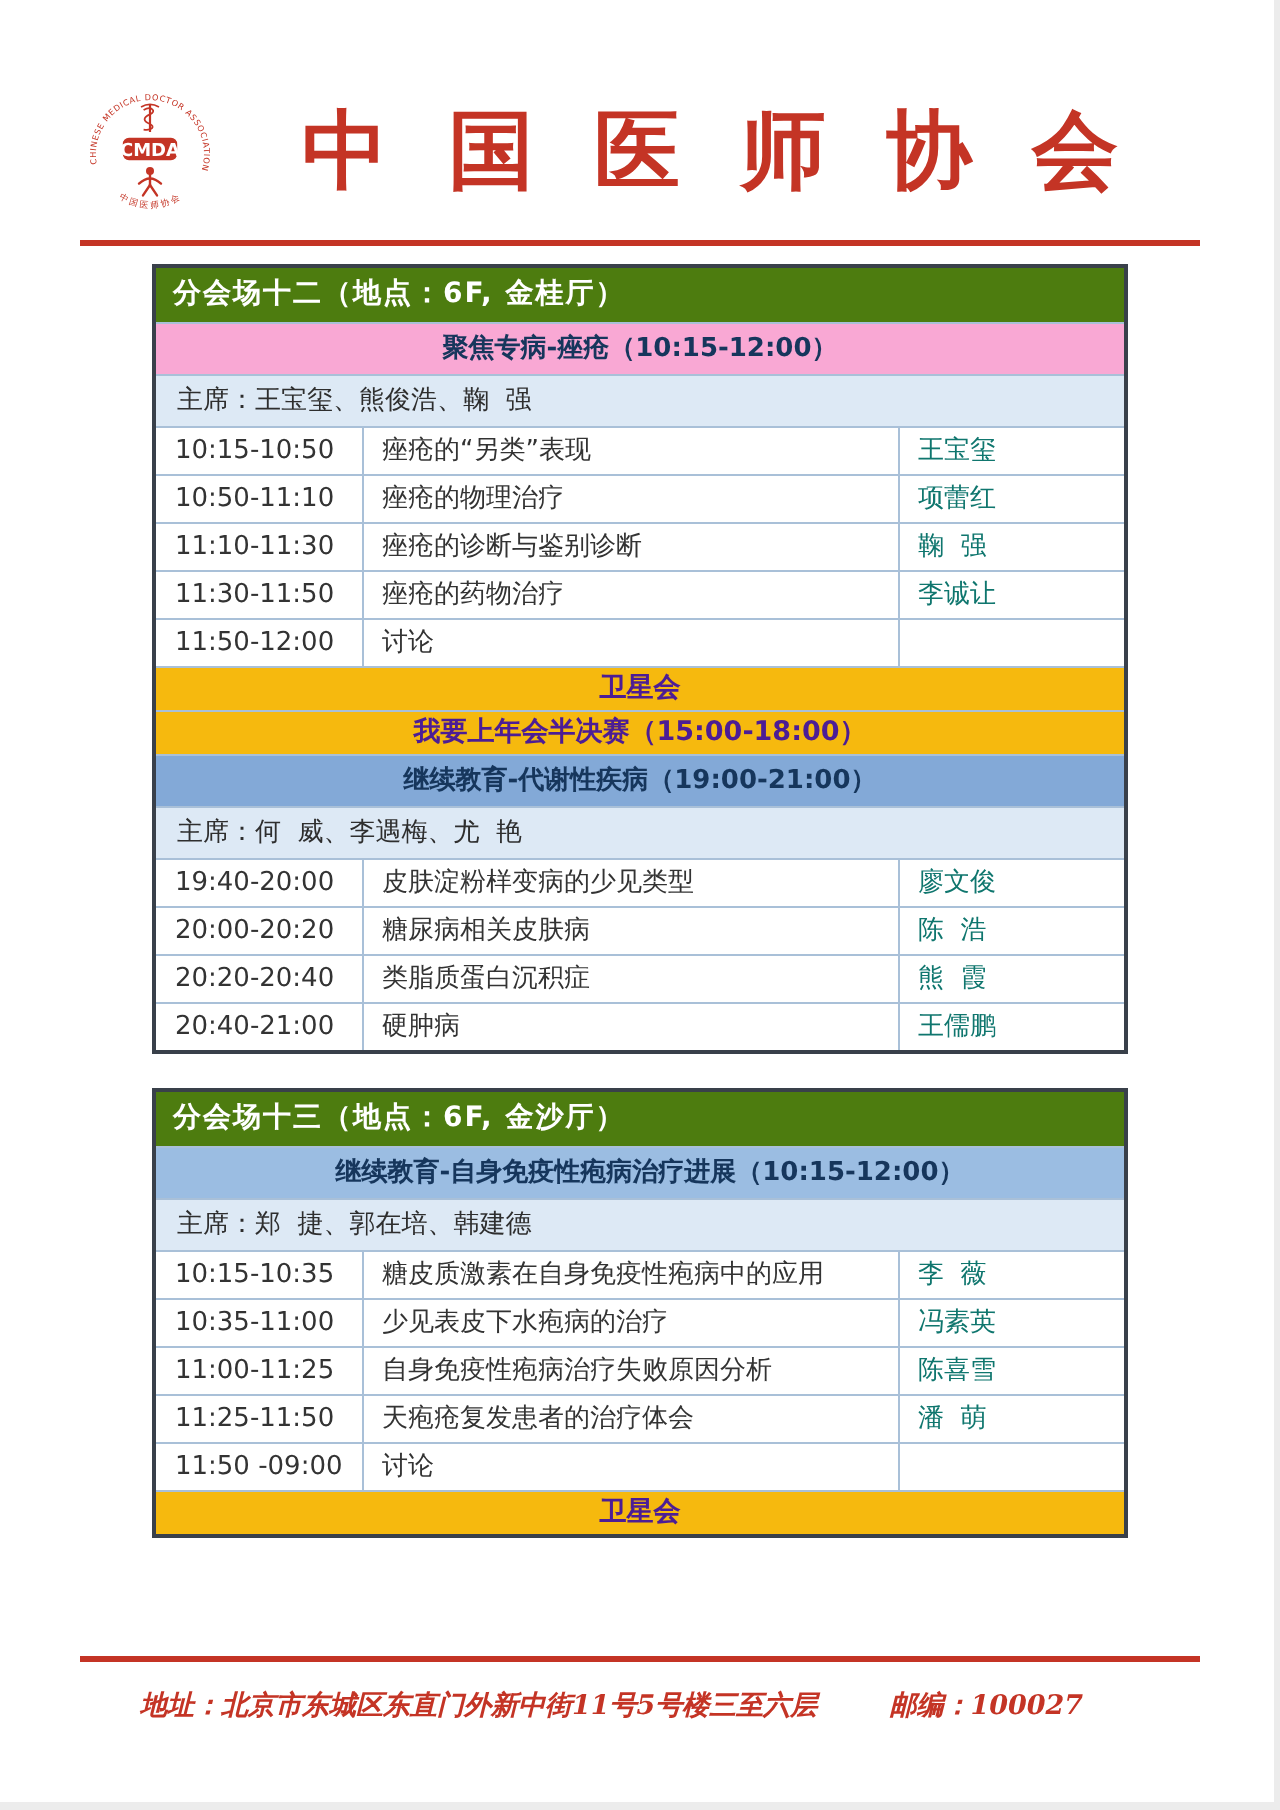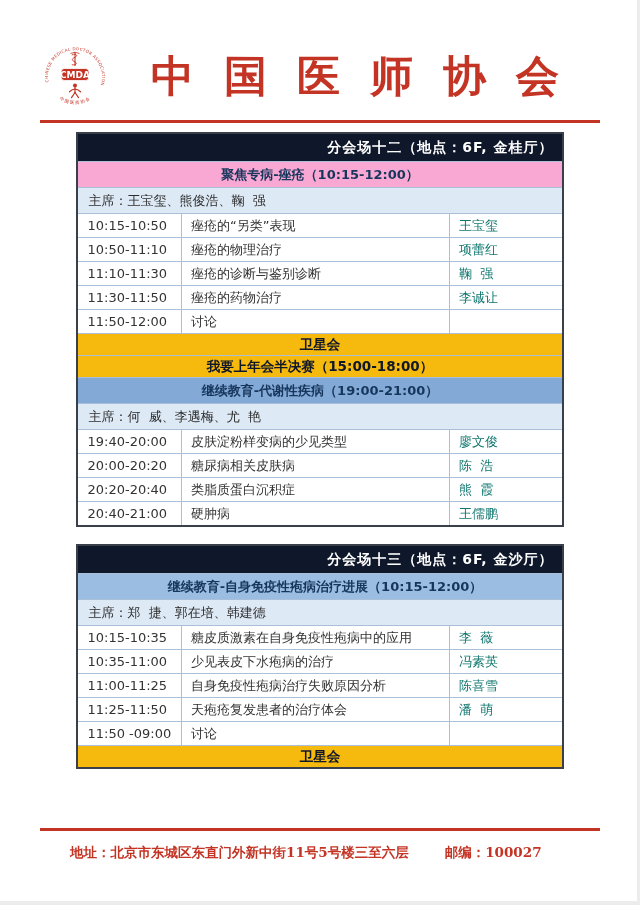--- a/index.html
+++ b/index.html
@@ -25,37 +25,37 @@
   table.sched{
     width:485px;margin:9px auto 0;border-collapse:collapse;table-layout:fixed;
     font-size:13px;color:#333;border:2px solid #39404a;background:#fff;
   }
   table.sched--second{margin-top:17px;}
   table.sched td{
     border:1px solid #a9c0d8;padding:3px 9px;line-height:17px;
     overflow:hidden;white-space:pre-wrap;vertical-align:middle;
   }
   tr.tr-main td{
-    background:#0f172a;color:#ffffff;font-weight:bold;text-align:right;
+    background:#4d7c0f;color:#ffffff;font-weight:bold;text-align:left;
     font-size:14px;padding:5px 8px;letter-spacing:1px;
   }
   tr.tr-session td{color:#16365c;font-weight:bold;text-align:center;padding:4px 8px;}
   tr.shade-a td{background:#f9a8d4;}
   tr.shade-b td{background:#83a9d7;}
   tr.shade-c td{background:#9bbde2;padding-left:18px;}
   tr.tr-chairs td{background:#dde9f5;color:#2e2e2e;text-align:left;padding:4px 10px;}
   tr.tr-banner td{
-    background:#f6b90e;color:#0f172a;font-weight:bold;text-align:center;
+    background:#f6b90e;color:#4c1d95;font-weight:bold;text-align:center;
     padding:2px 8px;font-size:13.5px;
   }
   td.c-time{color:#333;}
   td.c-speaker{color:#0f766e;}
 
   
-  .footer{position:absolute;left:40px;right:40px;top:828px;}
+  .footer{position:absolute;left:40px;right:40px;top:828px;font-style:italic;}
   .footer-rule{height:3px;background:#c43425;}
   .footer-text{
     margin-top:13px;display:flex;align-items:baseline;
     color:#c43425;font-family:"DejaVu Serif","Liberation Serif",serif;
     font-weight:bold;font-size:13.5px;padding-left:30px;
   }
   .footer-text .postal{margin-left:36px;}
 </style>
 </head>
 <body>

